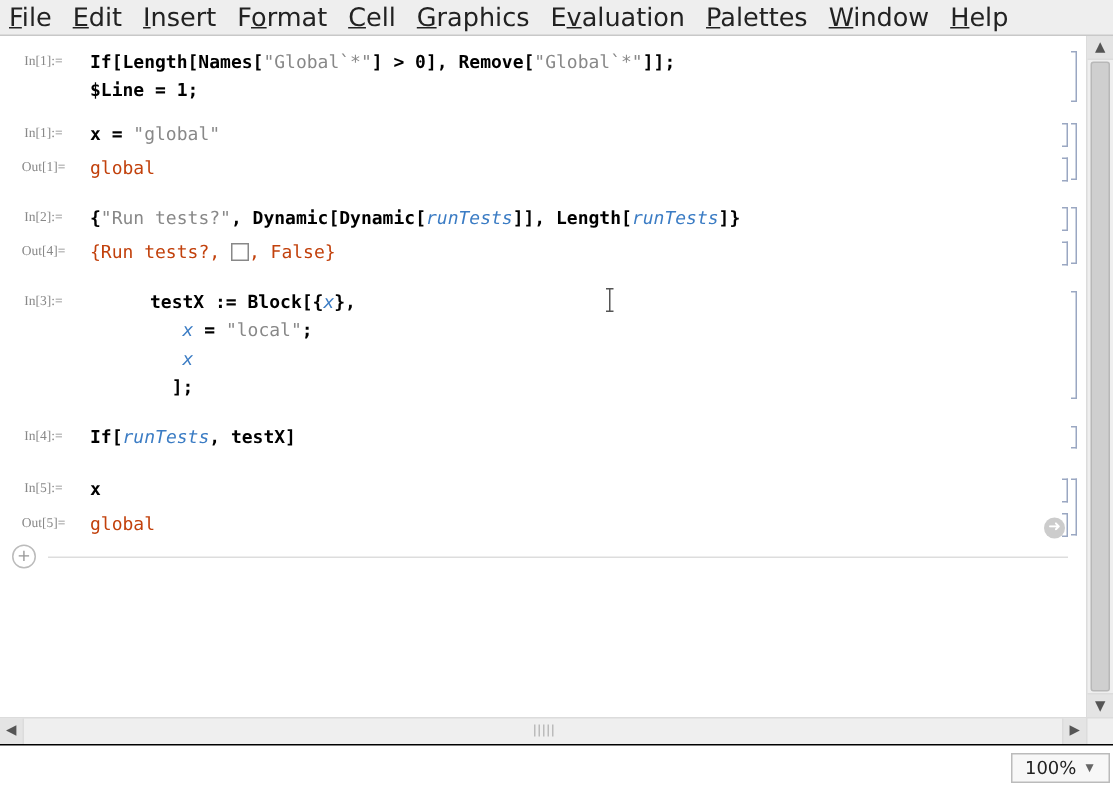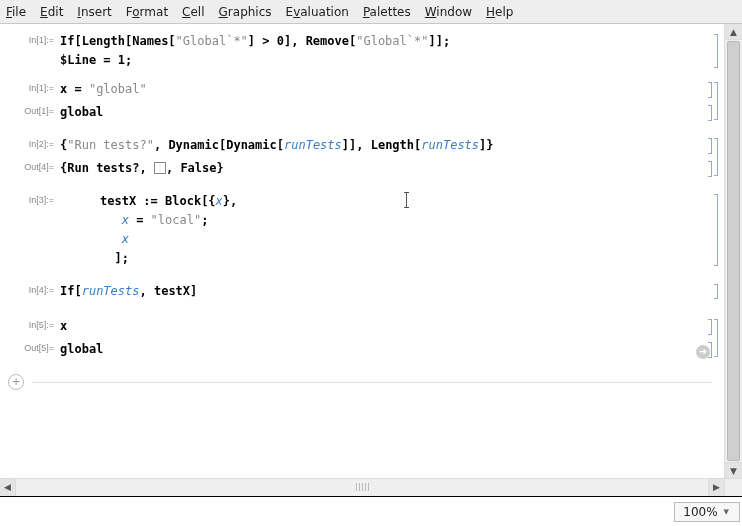--- a/index.html
+++ b/index.html
@@ -17,21 +17,21 @@
   .menubar {
     height: 24px;
     background: #eeeeee;
     border-bottom: 1px solid #c8c8c8;
     display: flex;
     align-items: center;
     padding: 0 6px;
     gap: 14px;
   }
   .menubar .menu-item {
-    font-size: 12px;
+    font-size: 17px;
     color: #222;
     cursor: default;
   }
   .menubar .menu-item .ul { text-decoration: underline; }
   
   .notebook-frame {
     position: absolute;
     top: 24px; left: 0; right: 0; bottom: 30px;
     background: #fff;
   }
@@ -45,38 +45,38 @@
     padding: 8px 4px 4px 4px;
   }
   .cell {
     display: flex;
     align-items: flex-start;
     margin-bottom: 4px;
     position: relative;
   }
   .cell-label {
     width: 56px;
-    text-align: right;
-    font-family: Liberation Sans, sans-serif;
+    text-align: center;
+    font-family: Liberation Serif, serif;
     font-size: 9px;
     color: #888;
     padding-top: 3px;
     padding-right: 6px;
     flex-shrink: 0;
   }
   .cell-body {
     flex: 1;
     font-family: "DejaVu Sans Mono", "Courier New", monospace;
     font-size: 12px;
     line-height: 19px;
     padding-right: 20px;
     position: relative;
   }
   .cell-body.in { font-weight: bold; }
-  .cell-body.out { font-weight: bold; color: #000000; }
+  .cell-body.out { font-weight: normal; color: #c2410c; }
   .str { color: #888; font-weight: normal; }
   .sym { color: #3b7cc4; font-weight: normal; font-style: italic; }
   .checkbox-inline {
     display: inline-block;
     width: 12px; height: 12px;
     border: 1px solid #888;
     background: #fff;
     vertical-align: -2px;
   }
   
@@ -306,21 +306,21 @@
       <div class="cell-group" style="margin-bottom:16px;">
         <div class="cell">
           <div class="cell-label">In[4]:=</div>
           <div class="cell-body in">
             <span>If[</span><span class="sym">runTests</span><span>, testX]</span>
           </div>
         </div>
         <div class="group-bracket"></div>
       </div>
 
-      <div class="cell-group" style="margin-bottom:15px;">
+      <div class="cell-group" style="margin-bottom:4px;">
         <div class="cell">
           <div class="cell-label">In[5]:=</div>
           <div class="cell-body in">
             <span>x</span>
           </div>
           <div class="bracket">
               <div class="brkt single"></div>
             </div>
         </div>
         <div class="cell">

